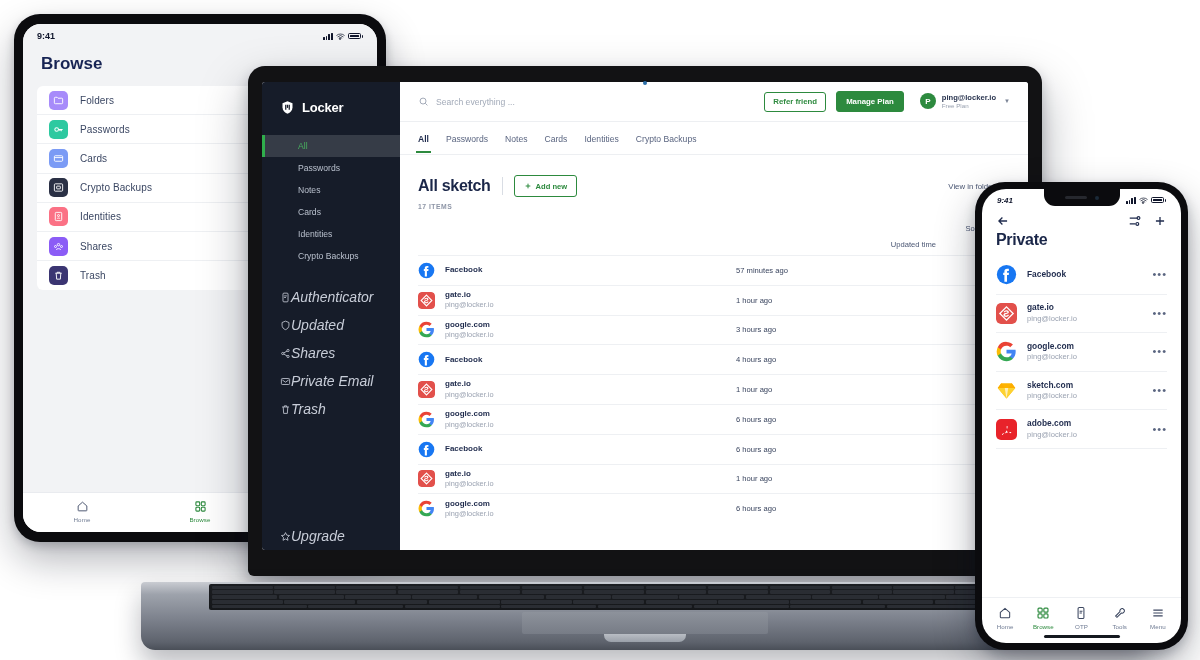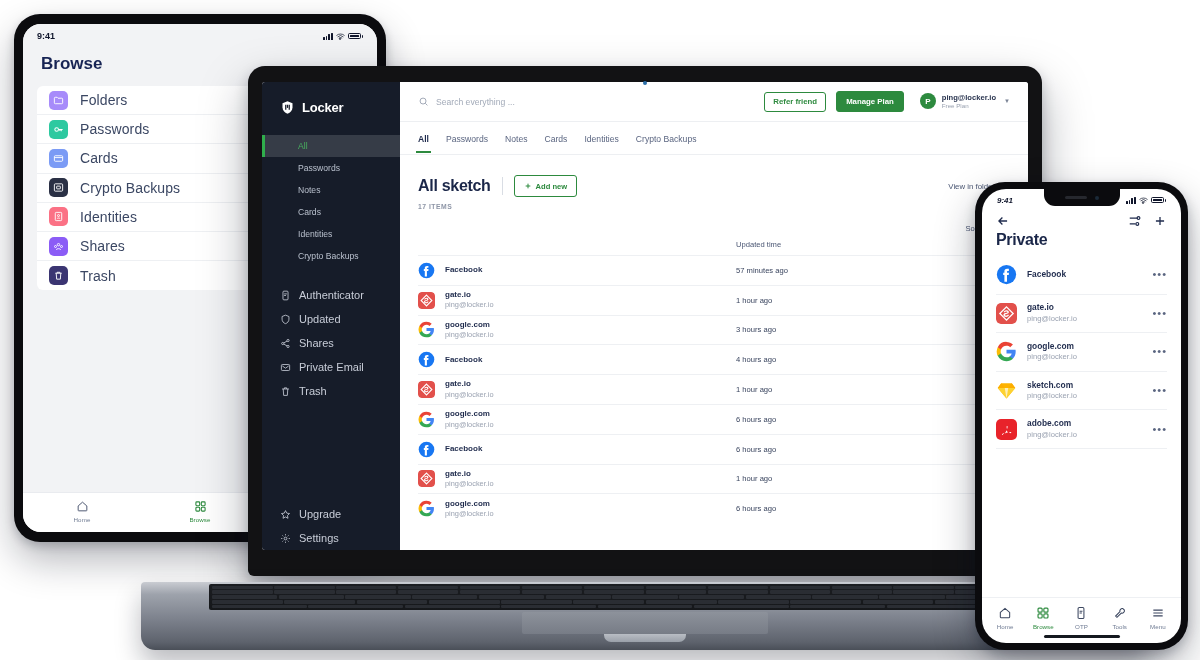--- a/index.html
+++ b/index.html
@@ -16,21 +16,21 @@
   .tb-status{height:24px;display:flex;align-items:center;justify-content:space-between;
     padding:0 14px;font-size:9px;font-weight:700;color:#10162c;background:#f2f3f5;}
   .tb-title{font-size:17px;font-weight:700;color:#172454;padding:6px 18px 12px;background:#f2f3f5;}
   .tb-list{background:#fff;margin:0 14px;border-radius:6px;overflow:hidden;flex:0 0 auto;}
   .tb-row{display:flex;align-items:center;gap:12px;height:29.2px;padding:0 12px;
     border-bottom:1px solid #eef0f3;}
   .tb-row:last-child{border-bottom:none;}
   .tb-ic{width:19px;height:19px;border-radius:5px;flex:none;display:flex;align-items:center;
     justify-content:center;color:#fff;}
   .tb-ic svg{width:11px;height:11px;display:block;}
-  .tb-lb{font-size:14px;color:#3b4763;font-weight:500;letter-spacing:.1px;}
+  .tb-lb{font-size:10px;color:#3b4763;font-weight:500;letter-spacing:.1px;}
   .tb-fill{flex:1;background:#f2f3f5;}
   .tb-tabs{height:40px;background:#fff;border-top:1px solid #e9ebef;display:flex;
     align-items:center;justify-content:space-around;padding-bottom:2px;}
   .tb-tab{display:flex;flex-direction:column;align-items:center;gap:3px;width:60px;}
   .tb-tab svg{width:13px;height:13px;display:block;}
   .tb-tab span{font-size:6.2px;letter-spacing:.1px;}
   .tb-tab.on span{color:#2d8a3e;} .tb-tab.on svg{color:#2d8a3e;}
   .tb-tab.off span{color:#707c93;} .tb-tab.off svg{color:#4c5670;}
 
   
@@ -65,21 +65,21 @@
   .brand{display:flex;align-items:center;gap:7px;padding:0 18px 20px;}
   .brand .bn{font-size:13px;font-weight:700;color:#fff;letter-spacing:-.2px;}
   .sec{display:flex;align-items:center;gap:8px;padding:6px 14px 6px 18px;font-size:8.6px;
     color:#c8cdd8;}
   .sec .chev{margin-left:auto;}
   .sec svg{width:11px;height:11px;flex:none;}
   .sub{padding:6px 0 6px 36px;font-size:8.6px;color:#b9c0cd;position:relative;}
   .sub.on{background:#363c47;color:#48b05f;}
   .sub.on:before{content:"";position:absolute;left:0;top:0;bottom:0;width:2.5px;background:#2fae4c;}
   .navgap{height:16px;}
-  .nav{display:flex;align-items:center;gap:8px;padding:6px 14px 6px 18px;font-size:11px;color:#c8cdd8;}
+  .nav{display:flex;align-items:center;padding:6px 14px 6px 18px;font-size:14px;color:#c8cdd8;font-style:italic;}
   .nav svg{width:11px;height:11px;flex:none;}
   .spacer{flex:1;}
 
   .main{flex:1;background:#fff;display:flex;flex-direction:column;min-width:0;}
   .topbar{height:40px;border-bottom:1px solid #edeff2;display:flex;align-items:center;
     padding:0 18px;gap:10px;}
   .srch{display:flex;align-items:center;gap:7px;flex:1;}
   .srch svg{width:11px;height:11px;color:#9aa2b1;}
   .srch .ph{font-size:8.6px;color:#a2aab8;}
   .btn-out{border:1px solid #2d8a3e;color:#2d8a3e;background:#fff;border-radius:3px;
@@ -104,21 +104,21 @@
   .h1{font-size:16px;font-weight:700;color:#1b2749;letter-spacing:-.3px;}
   .vbar{width:1px;height:18px;background:#d9dde4;}
   .addnew{border:1px solid #2d8a3e;color:#2d8a3e;border-radius:3px;font-size:7.6px;font-weight:700;
     padding:5.5px 9px;display:flex;align-items:center;gap:4px;}
   .vfolder{margin-left:auto;display:flex;align-items:center;gap:6px;font-size:7.8px;color:#4a5673;}
   .vfolder svg{width:9px;height:9px;}
   .cnt{font-size:6.8px;color:#8d95a6;letter-spacing:.5px;margin-top:6px;font-weight:600;}
   .sortrow{display:flex;justify-content:flex-end;margin-top:14px;gap:6px;align-items:center;}
   .sortrow .s{font-size:7.6px;color:#46527040;color:#4a5673;}
   .thead{display:flex;align-items:center;height:22px;font-size:7.6px;color:#4a5673;}
-  .tcol-n{flex:1;} .tcol-t{width:200px;} .tcol-a{width:74px;text-align:right;}
+  .tcol-n{flex:1;} .tcol-t{width:200px;text-align:right;} .tcol-a{width:74px;text-align:right;}
   .trow{display:flex;align-items:center;height:29.8px;border-top:1px solid #eef0f3;}
   .ent{display:flex;align-items:center;gap:10px;flex:1;min-width:0;}
   .fav{width:17px;height:17px;border-radius:4px;flex:none;display:flex;align-items:center;
     justify-content:center;overflow:hidden;}
   .fav svg{width:17px;height:17px;display:block;}
   .nm{font-size:8px;font-weight:700;color:#1f2b4d;line-height:1.3;}
   .un{font-size:7.4px;color:#9aa2b1;line-height:1.35;}
   .tm{width:200px;font-size:7.6px;color:#39445e;}
   .act{width:74px;display:flex;justify-content:flex-end;gap:11px;padding-right:4px;}
   .act svg{width:10px;height:10px;color:#2a3550;}
@@ -361,27 +361,20 @@
           </div>
 
           <div class="spacer"></div>
 
           <div class="nav">
             <svg viewBox="0 0 24 24" fill="none" stroke="#c8cdd8" stroke-width="1.8">
                 <path d="M12 3.5l2.7 5.6 6.1.8-4.5 4.3 1.1 6.1-5.4-3-5.4 3 1.1-6.1L3.2 9.9l6.1-.8z"></path>
               </svg>
             <span>Upgrade</span>
           </div>
-          <div class="nav">
-            <svg viewBox="0 0 24 24" fill="none" stroke="#c8cdd8" stroke-width="1.8">
-                <circle cx="12" cy="12" r="3"></circle>
-                <path d="M12 2.5v2.6M12 18.9v2.6M2.5 12h2.6M18.9 12h2.6M5.3 5.3l1.9 1.9M16.8 16.8l1.9 1.9M18.7 5.3l-1.9 1.9M7.2 16.8l-1.9 1.9"></path>
-              </svg>
-            <span>Settings</span>
-          </div>
         </div>
 
         <div class="main">
 
           <div class="topbar">
             <div class="srch">
               <svg viewBox="0 0 24 24" fill="none" stroke="currentColor" stroke-width="2">
                   <circle cx="11" cy="11" r="6.5"></circle>
                   <path d="M16 16l4.5 4.5"></path>
                 </svg>

